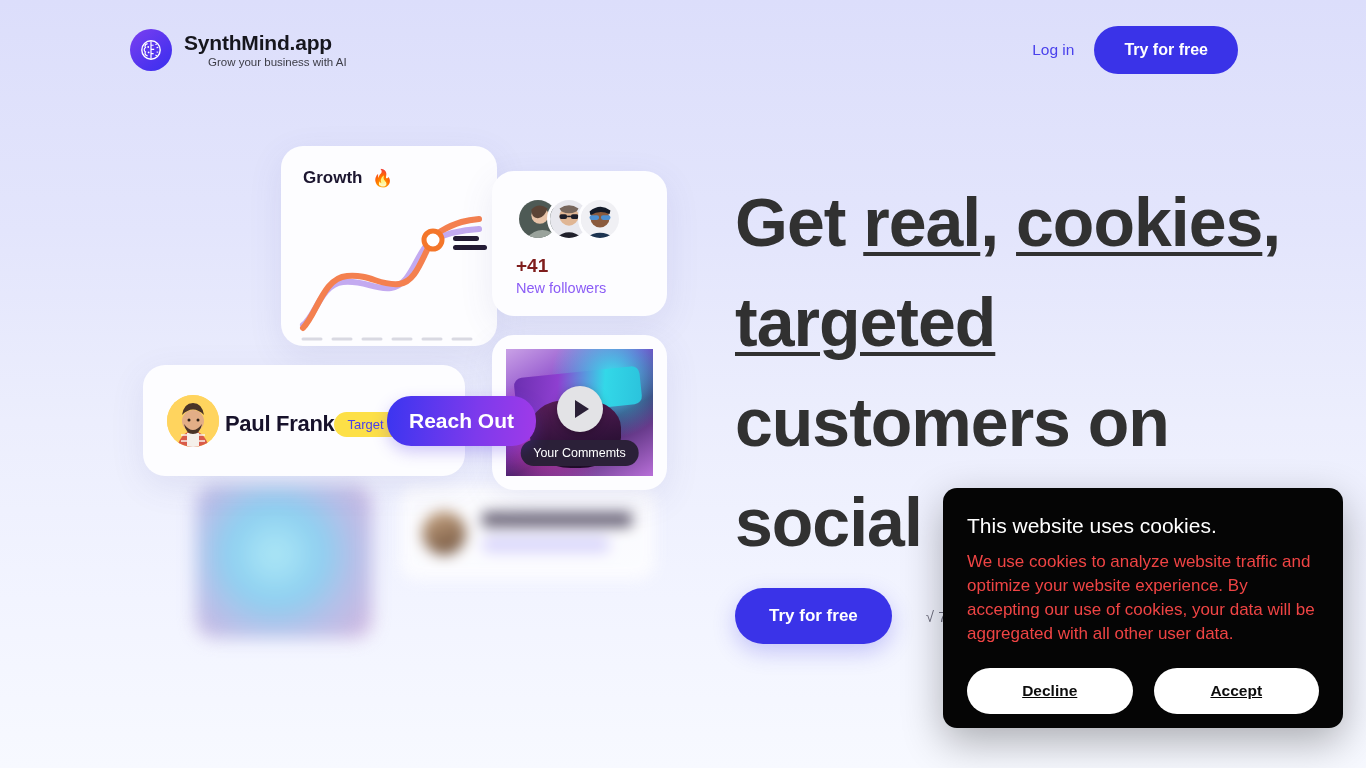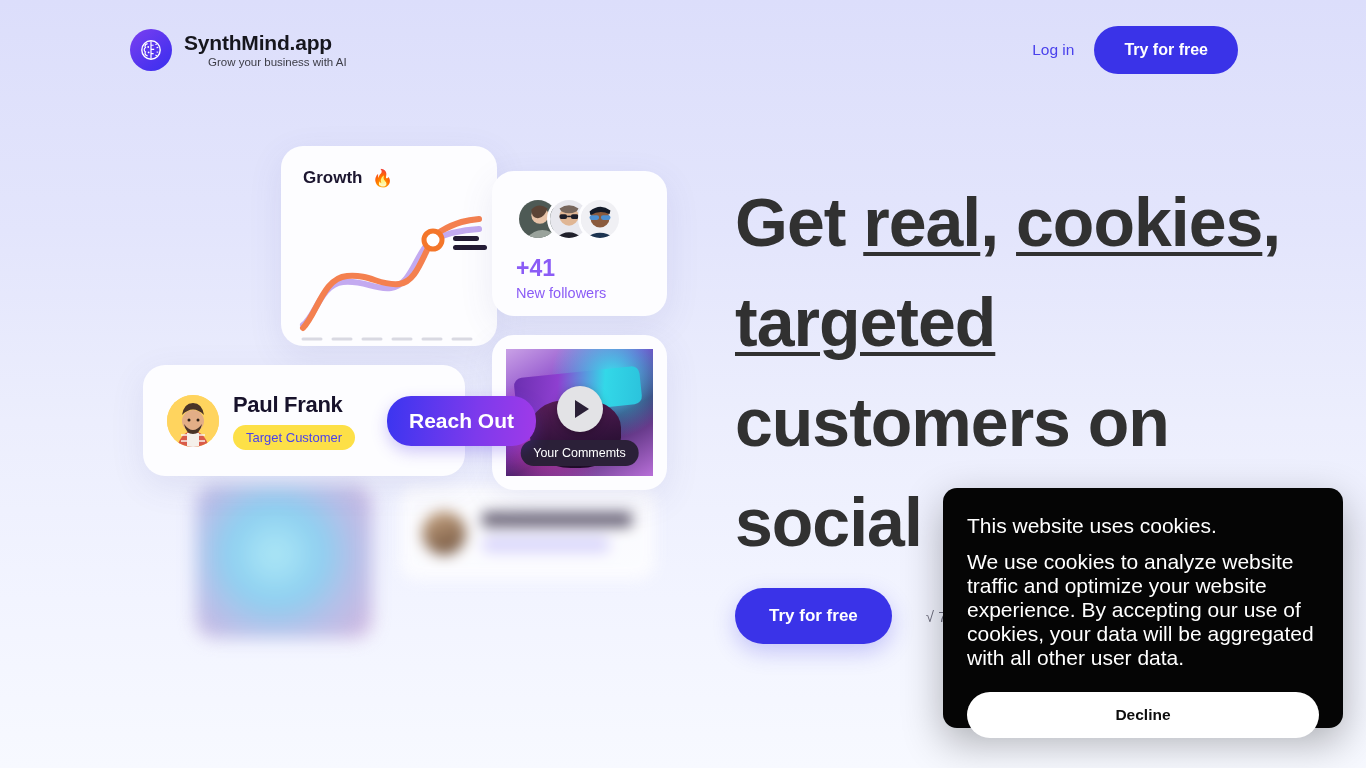--- a/index.html
+++ b/index.html
@@ -53,29 +53,29 @@
   .growth-title { font-size:17px; font-weight:bold; color:#1c1630; }
   .flame { font-size:17px; line-height:1; }
   .growth-chart { position:absolute; left:0; top:40px; width:216px; height:160px; }
 
   
   .card-followers { left:492px; top:71px; width:175px; height:145px; padding:26px 0 0 24px; }
   .avatars { display:flex; }
   .av { width:44px; height:44px; border-radius:50%; border:3px solid #fdfdff; overflow:hidden;
         position:relative; flex:0 0 auto; }
   .av + .av { margin-left:-13px; }
-  .followers-count { font-size:23px; font-weight:bold; color:#8b5cf6; margin-top:14px; }
+  .followers-count { font-size:19px; font-weight:bold; color:#7f1d1d; margin-top:14px; }
   .followers-label { font-size:14.5px; color:#8b5cf6; margin-top:3px; }
 
   
   .card-person { left:143px; top:265px; width:322px; height:111px;
                  display:flex; align-items:center; padding-left:24px; }
   .person-av { width:52px; height:52px; border-radius:50%; overflow:hidden; position:relative;
                background:#ffd45e; flex:0 0 auto; }
-  .person-info { margin-left:14px; display:flex; flex-direction:column; align-items:flex-start; }
+  .person-info { margin-left:6px; display:flex; flex-direction:row; align-items:flex-end; }
   .person-name { font-size:22px; font-weight:bold; color:#17122b; letter-spacing:-0.3px; }
   .person-badge { margin-top:7px; background:#fde047; color:#4a41ec; font-size:13px;
                   padding:5px 13px; border-radius:14px; }
   .btn-reach {
     position:absolute; left:244px; top:31px;
     background:linear-gradient(95deg,#3b35f0 0%, #7d3aec 60%, #a03ae8 100%);
     color:#fff; border:none; border-radius:24px; font-size:21px; font-weight:bold;
     padding:13px 22px; cursor:pointer; font-family:inherit; white-space:nowrap;
     box-shadow:0 6px 16px rgba(90,60,230,0.28);
   }
@@ -135,22 +135,22 @@
   }
   .trial-note { font-size:15px; color:#6f6f80; white-space:nowrap; }
 
   
   .cookie {
     position:absolute; left:943px; top:488px; width:400px; height:240px;
     background:#050505; border-radius:14px; padding:26px 24px 0 24px;
     box-shadow:0 14px 40px rgba(0,0,0,0.3);
   }
   .cookie-title { color:#fff; font-size:21px; margin-bottom:12px; }
-  .cookie-body { color:#ffffff; font-size:21px; line-height:24px; }
-  .cookie-actions { display:flex; gap:21px; margin-top:22px; }
+  .cookie-body { color:#ef4444; font-size:17px; line-height:24px; }
+  .cookie-actions { display:flex; gap:21px; margin-top:22px;text-decoration:underline; }
   .cookie-btn {
     flex:1; background:#fff; color:#0d0d0d; border:none; border-radius:24px;
     font-size:15.5px; font-weight:bold; padding:14px 0; cursor:pointer; font-family:inherit;
   }
 </style>
 </head>
 <body>
 
 <div class="header">
 
@@ -289,14 +289,15 @@
     <span class="trial-note">√ 7-day free trial</span>
   </div>
 
 </div>
 
 <div class="cookie">
   <div class="cookie-title">This website uses cookies.</div>
   <div class="cookie-body">We use cookies to analyze website traffic and optimize your website experience. By accepting our use of cookies, your data will be aggregated with all other user data.</div>
   <div class="cookie-actions">
     <button class="cookie-btn">Decline</button>
+    <button class="cookie-btn">Accept</button>
   </div>
 </div>
 
 </body></html>

